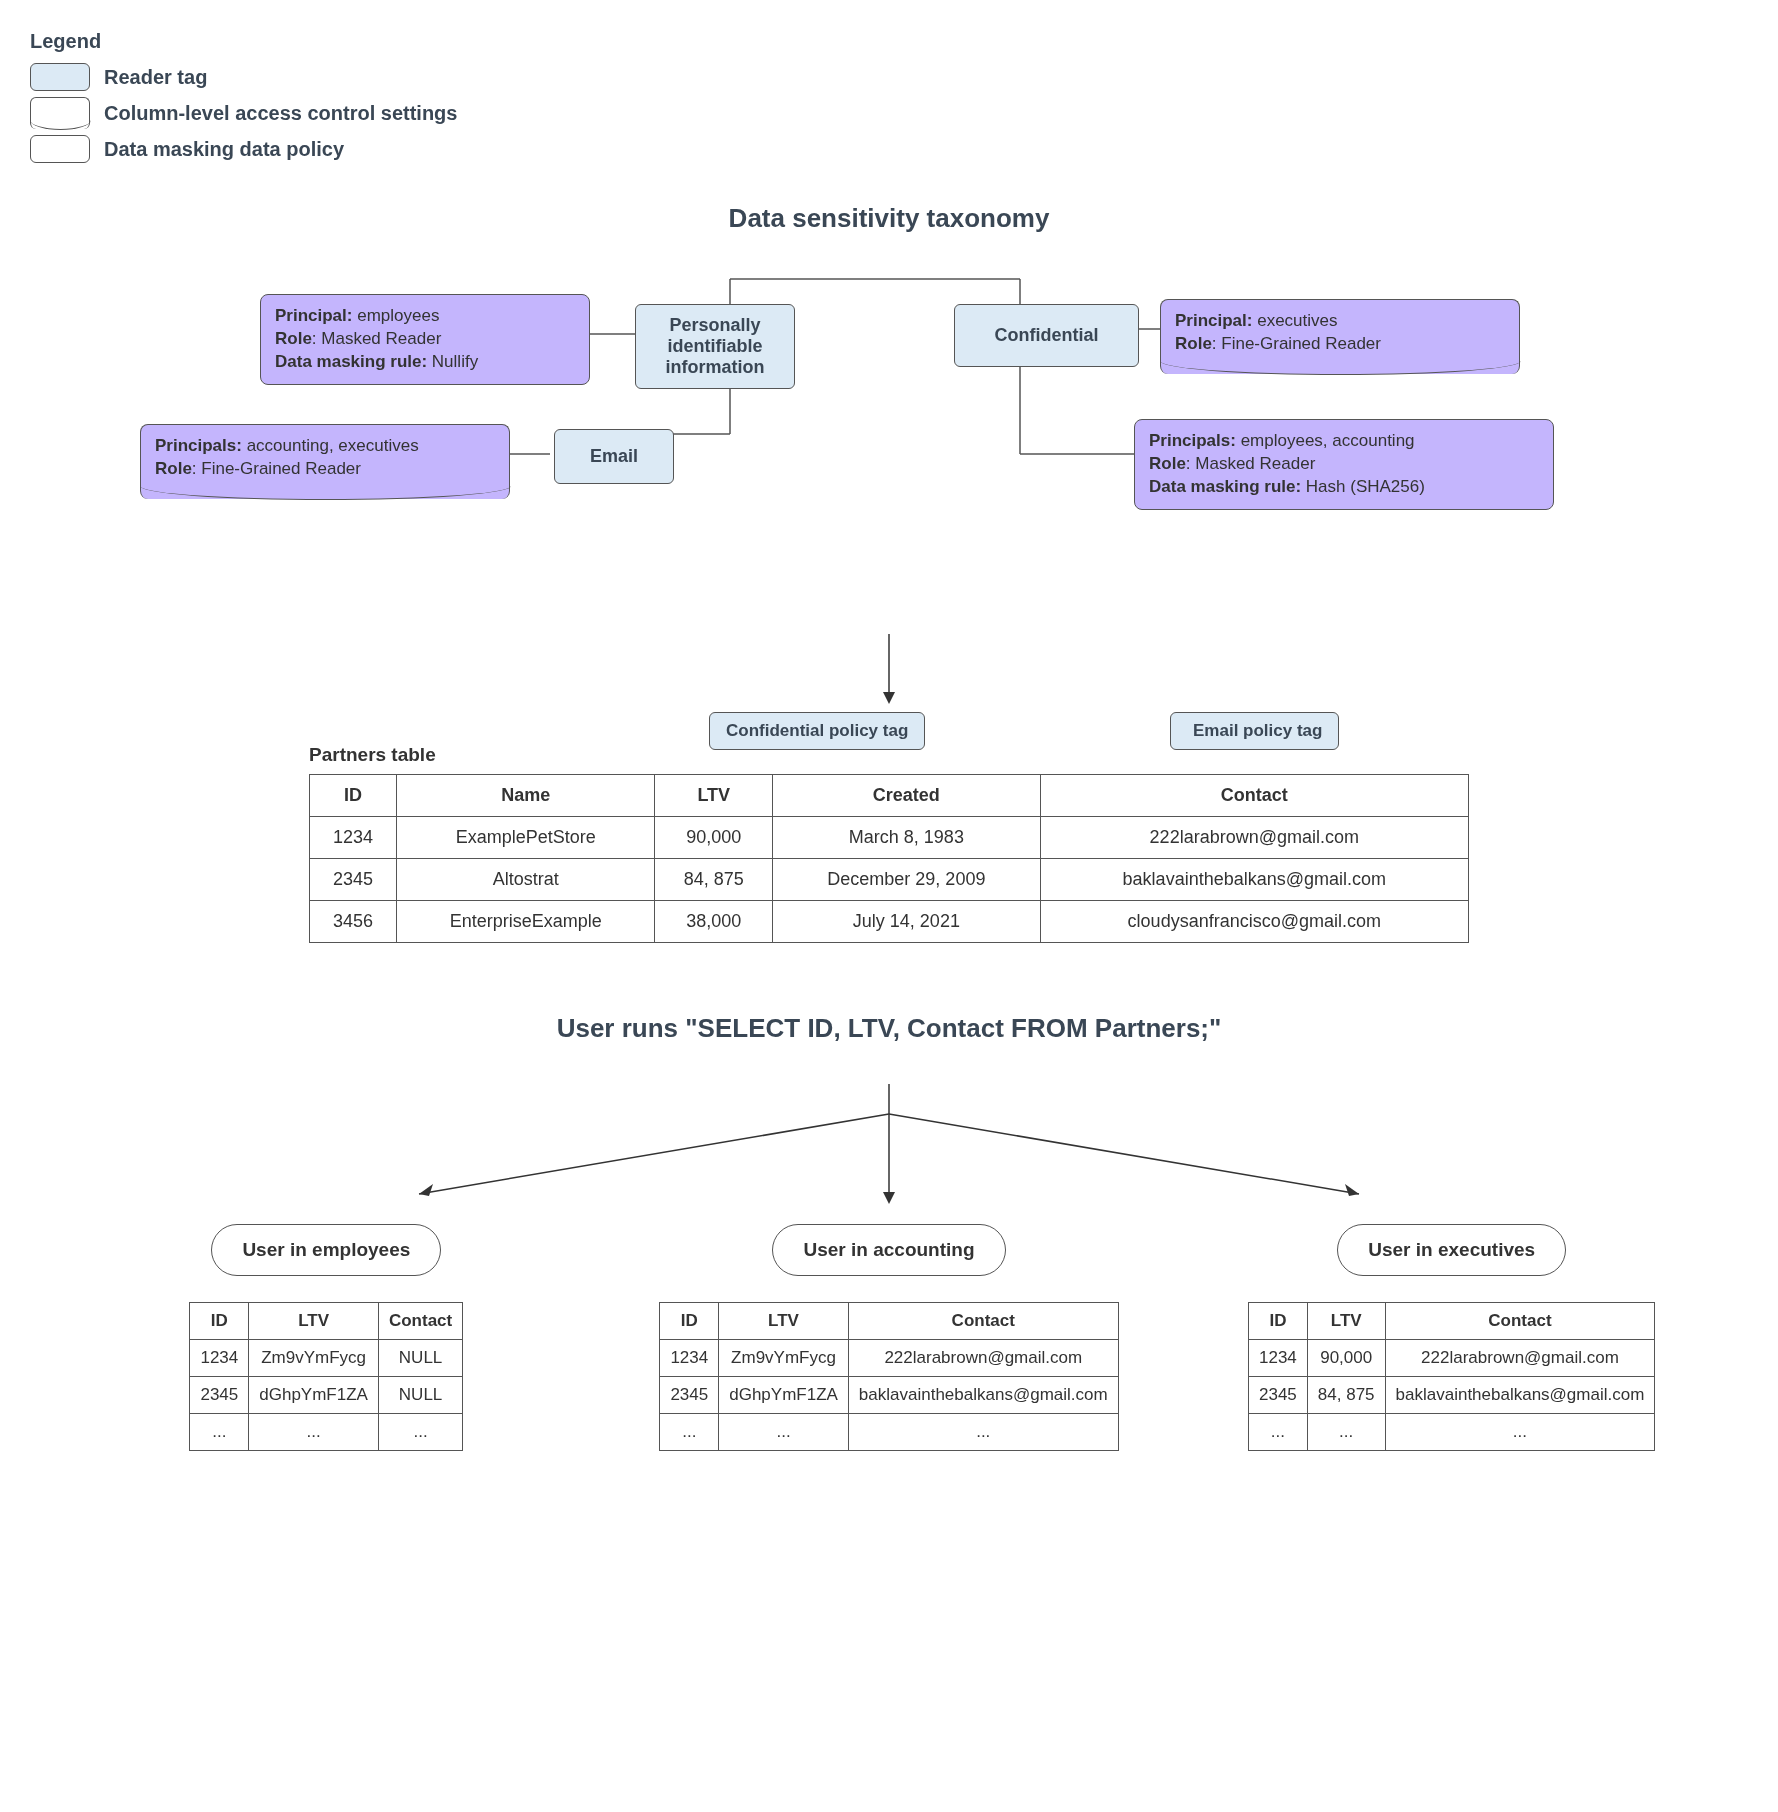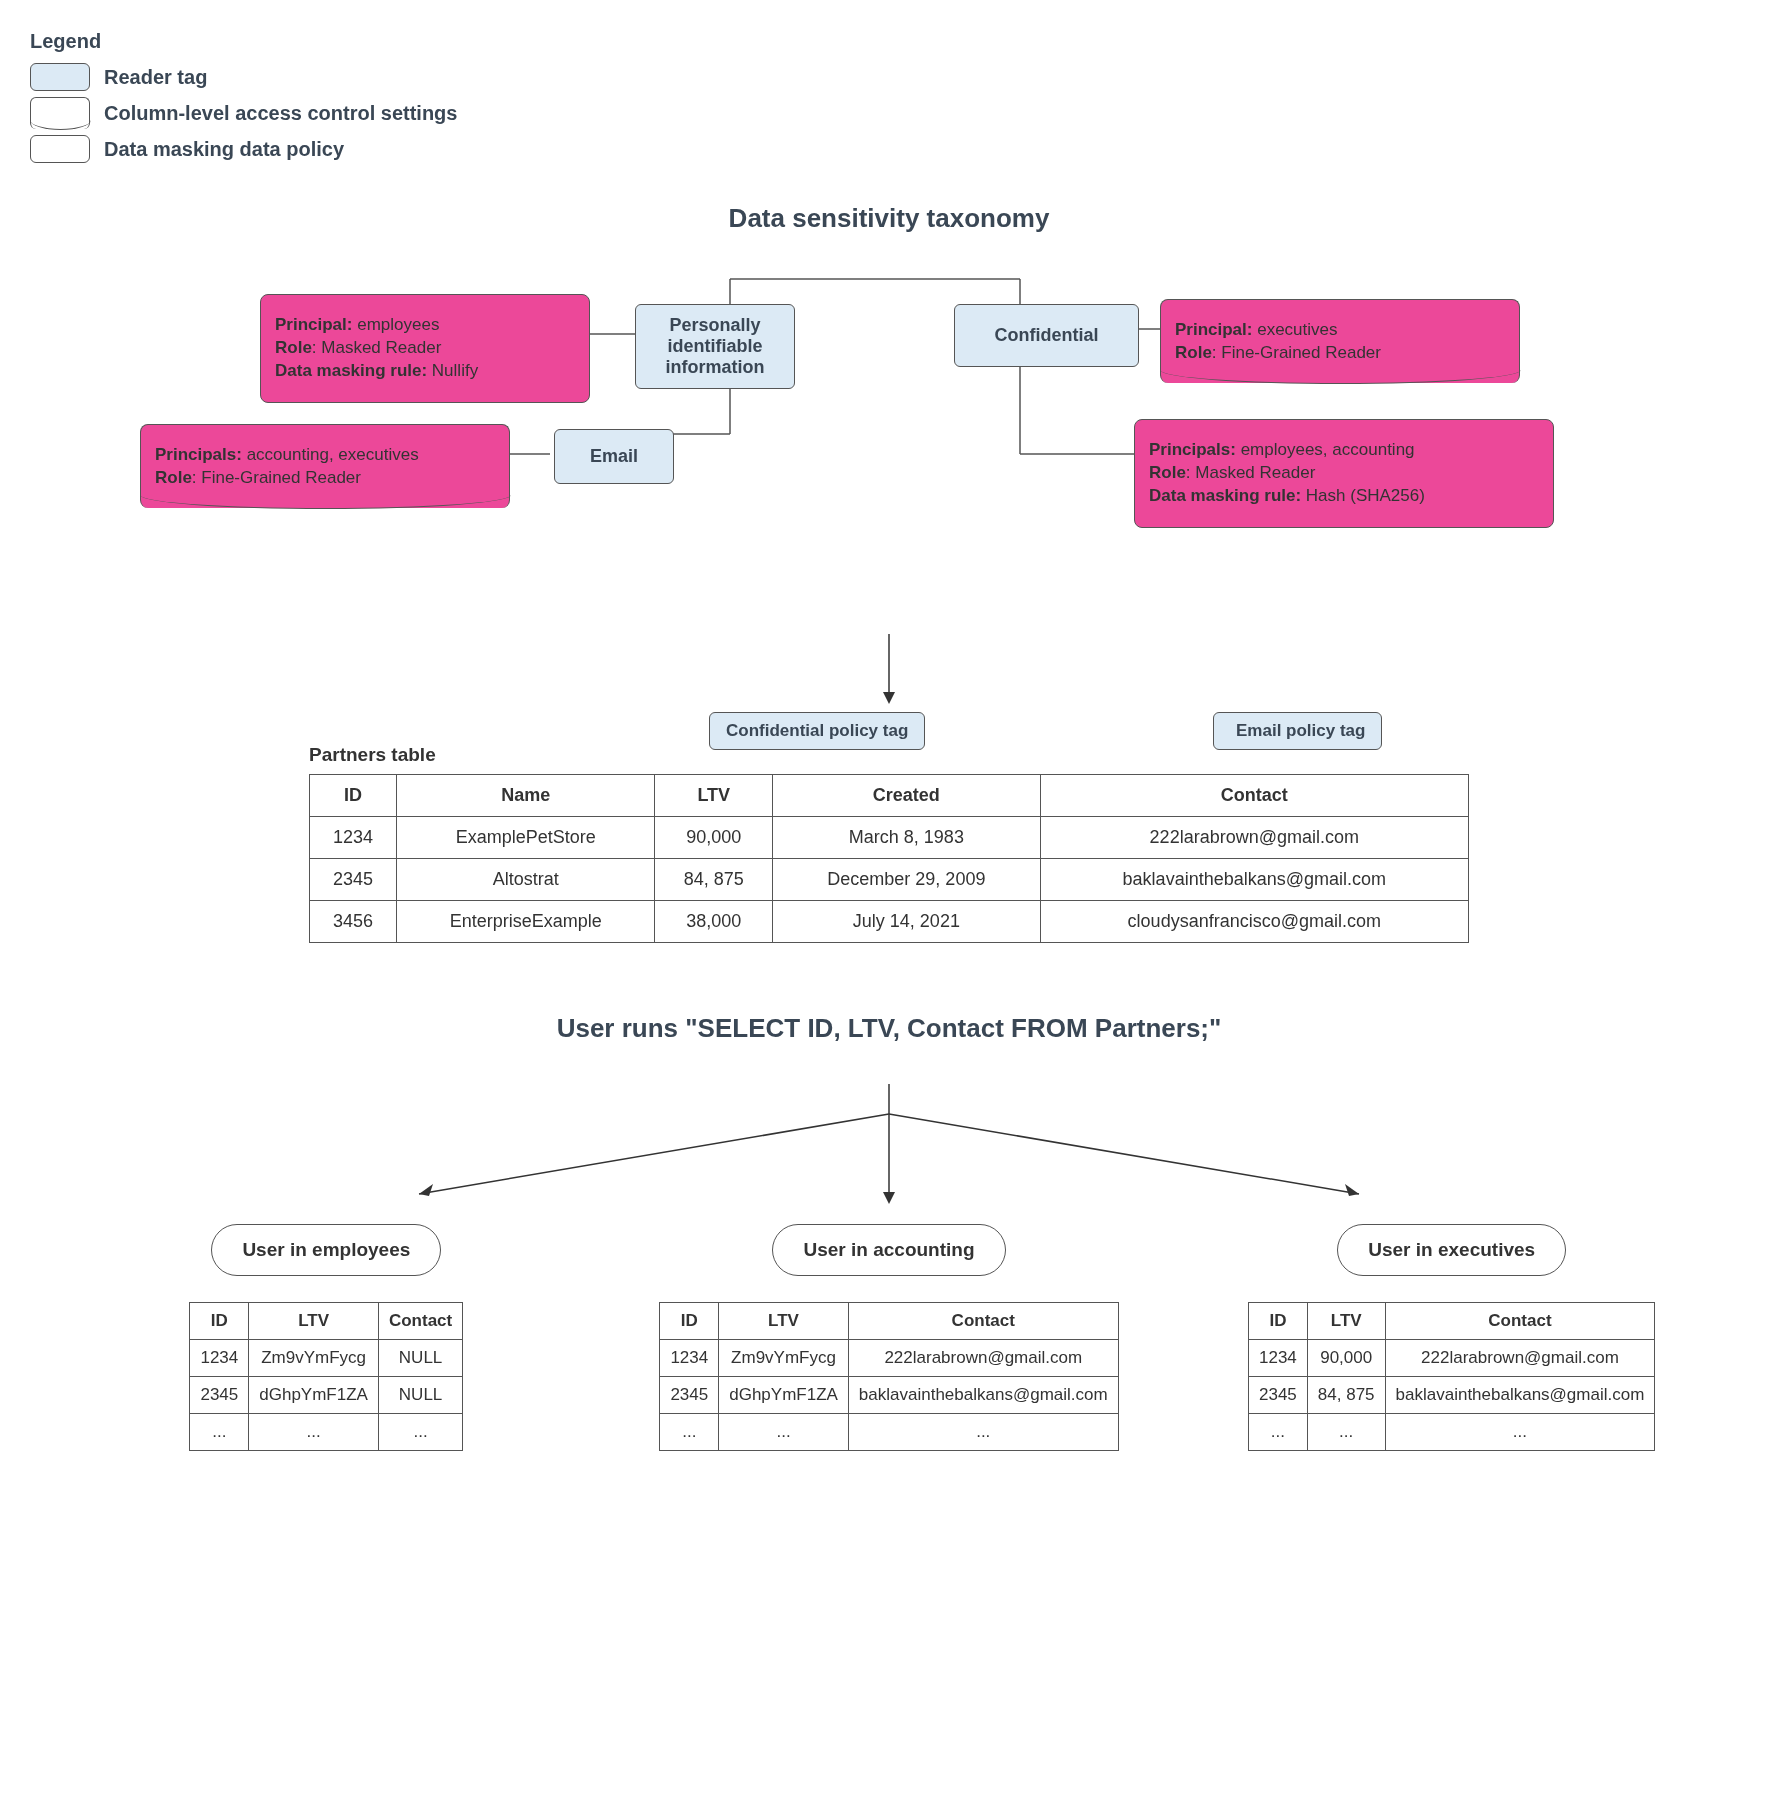--- a/index.html
+++ b/index.html
@@ -32,22 +32,22 @@
     text-align: center; font-weight: bold; font-size: 26px; color: #3a4755; margin: 20px 0 30px;
   }
 
   
   .taxonomy { position: relative; height: 320px; width: 100%; }
   .tag-box {
     position: absolute; background: #dceaf5; border: 1.5px solid #555; border-radius: 6px;
     padding: 10px 14px; font-weight: bold; color: #3a4755; text-align: center; font-size: 18px;
   }
   .detail-box {
-    position: absolute; background: #ec4899; border: 1.5px solid #555; border-radius: 8px;
-    padding: 19px 14px; font-size: 17px; color: #333; line-height: 1.35;
+    position: absolute; background: #c4b5fd; border: 1.5px solid #555; border-radius: 8px;
+    padding: 10px 14px; font-size: 17px; color: #333; line-height: 1.35;
   }
   .detail-box.clacs { border-bottom: none; padding-bottom: 18px; }
   .detail-box.clacs::after {
     content: ""; position: absolute; left: -1.5px; right: -1.5px; bottom: -1px; height: 14px;
     border-bottom: 1.5px solid #555;
     border-bottom-left-radius: 50% 14px;
     border-bottom-right-radius: 50% 14px;
   }
   .detail-box b { font-weight: bold; }
 
@@ -157,21 +157,21 @@
 <div class="columns-section">
 
   <svg class="svg-arrow" width="20" height="70">
     <line x1="10" y1="0" x2="10" y2="60" stroke="#333" stroke-width="1.5"></line>
     <polygon points="10,70 4,58 16,58" fill="#333"></polygon>
   </svg>
 
   <div class="partners-wrap">
     <div class="partners-label">Partners table</div>
     <div class="tag-chip" style="left:400px;">Confidential policy tag</div>
-    <div class="tag-chip" style="left:904px;padding-left:22px;">Email policy tag</div>
+    <div class="tag-chip" style="left:861px;padding-left:22px;">Email policy tag</div>
     <table class="data">
       <thead>
           <tr id="partners-head">
             <th>ID</th>
             <th>Name</th>
             <th>LTV</th>
             <th>Created</th>
             <th>Contact</th>
           </tr>
         </thead>

